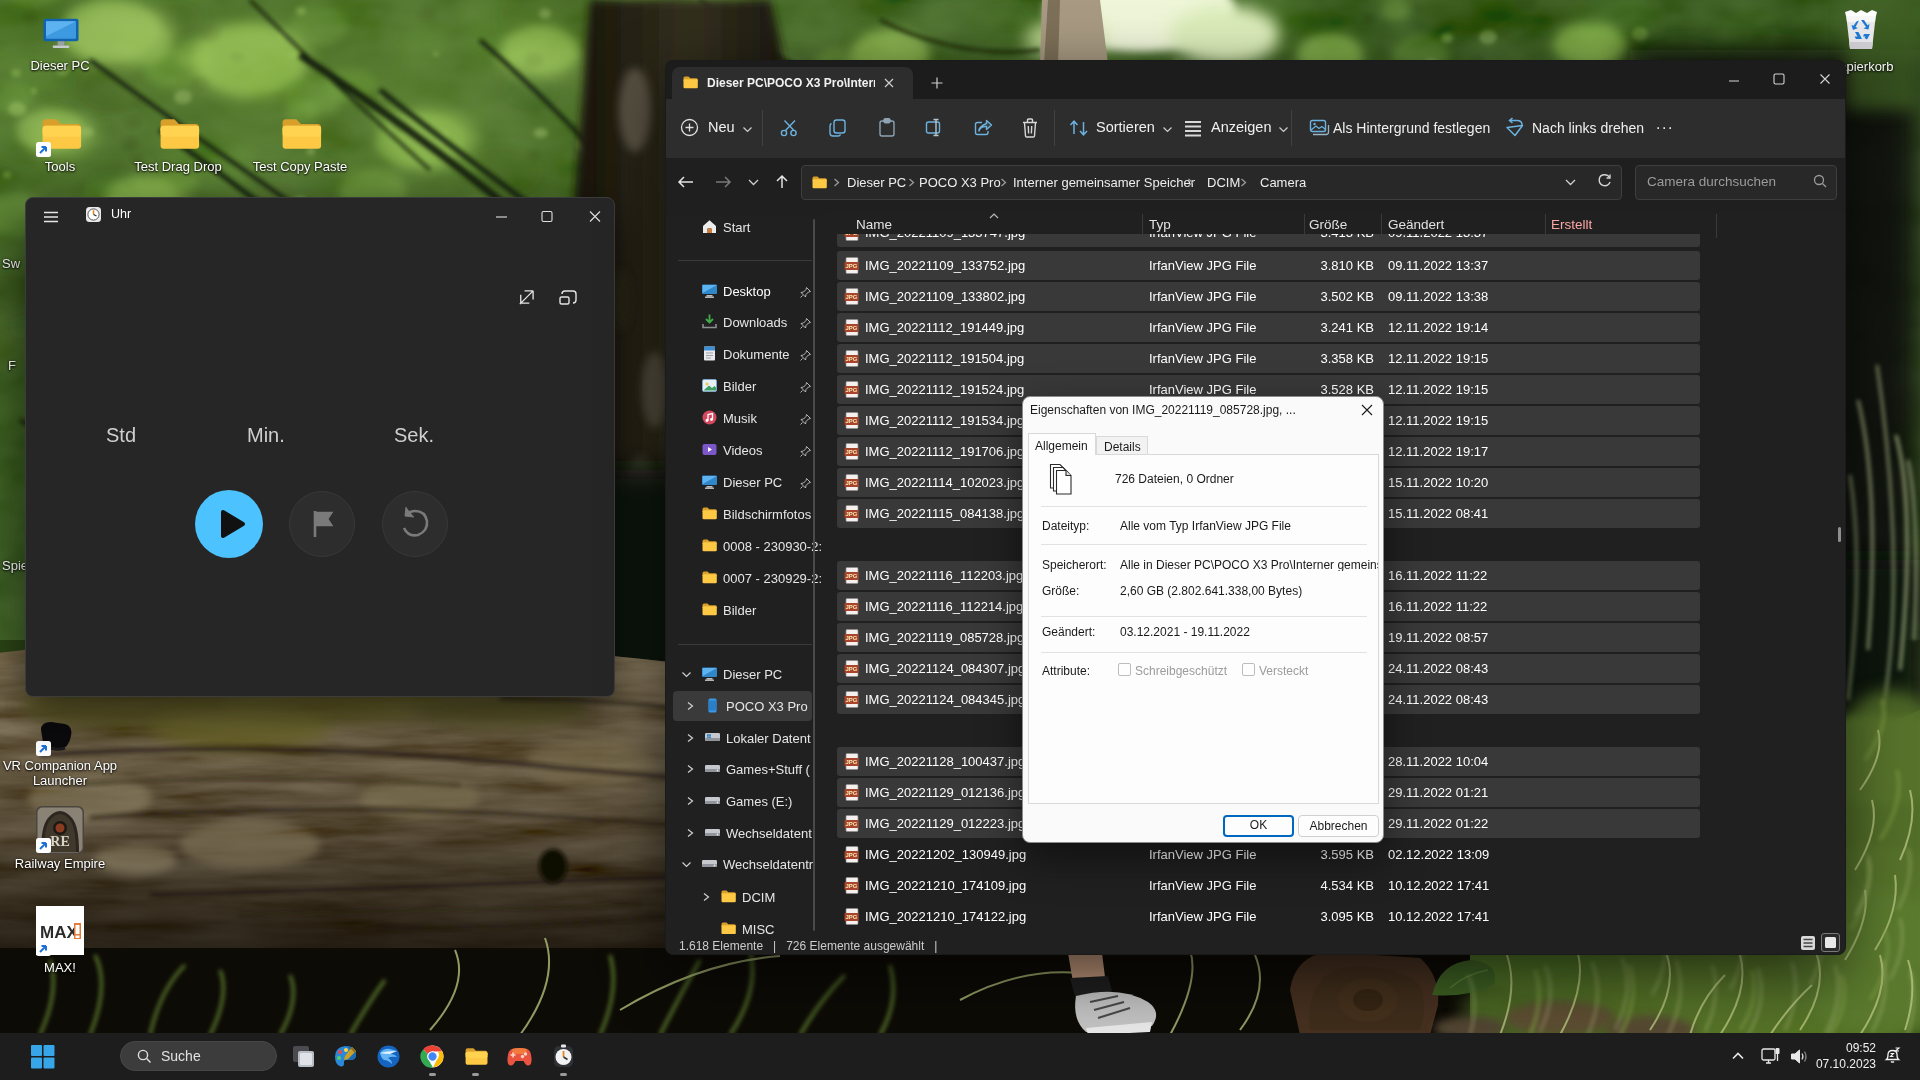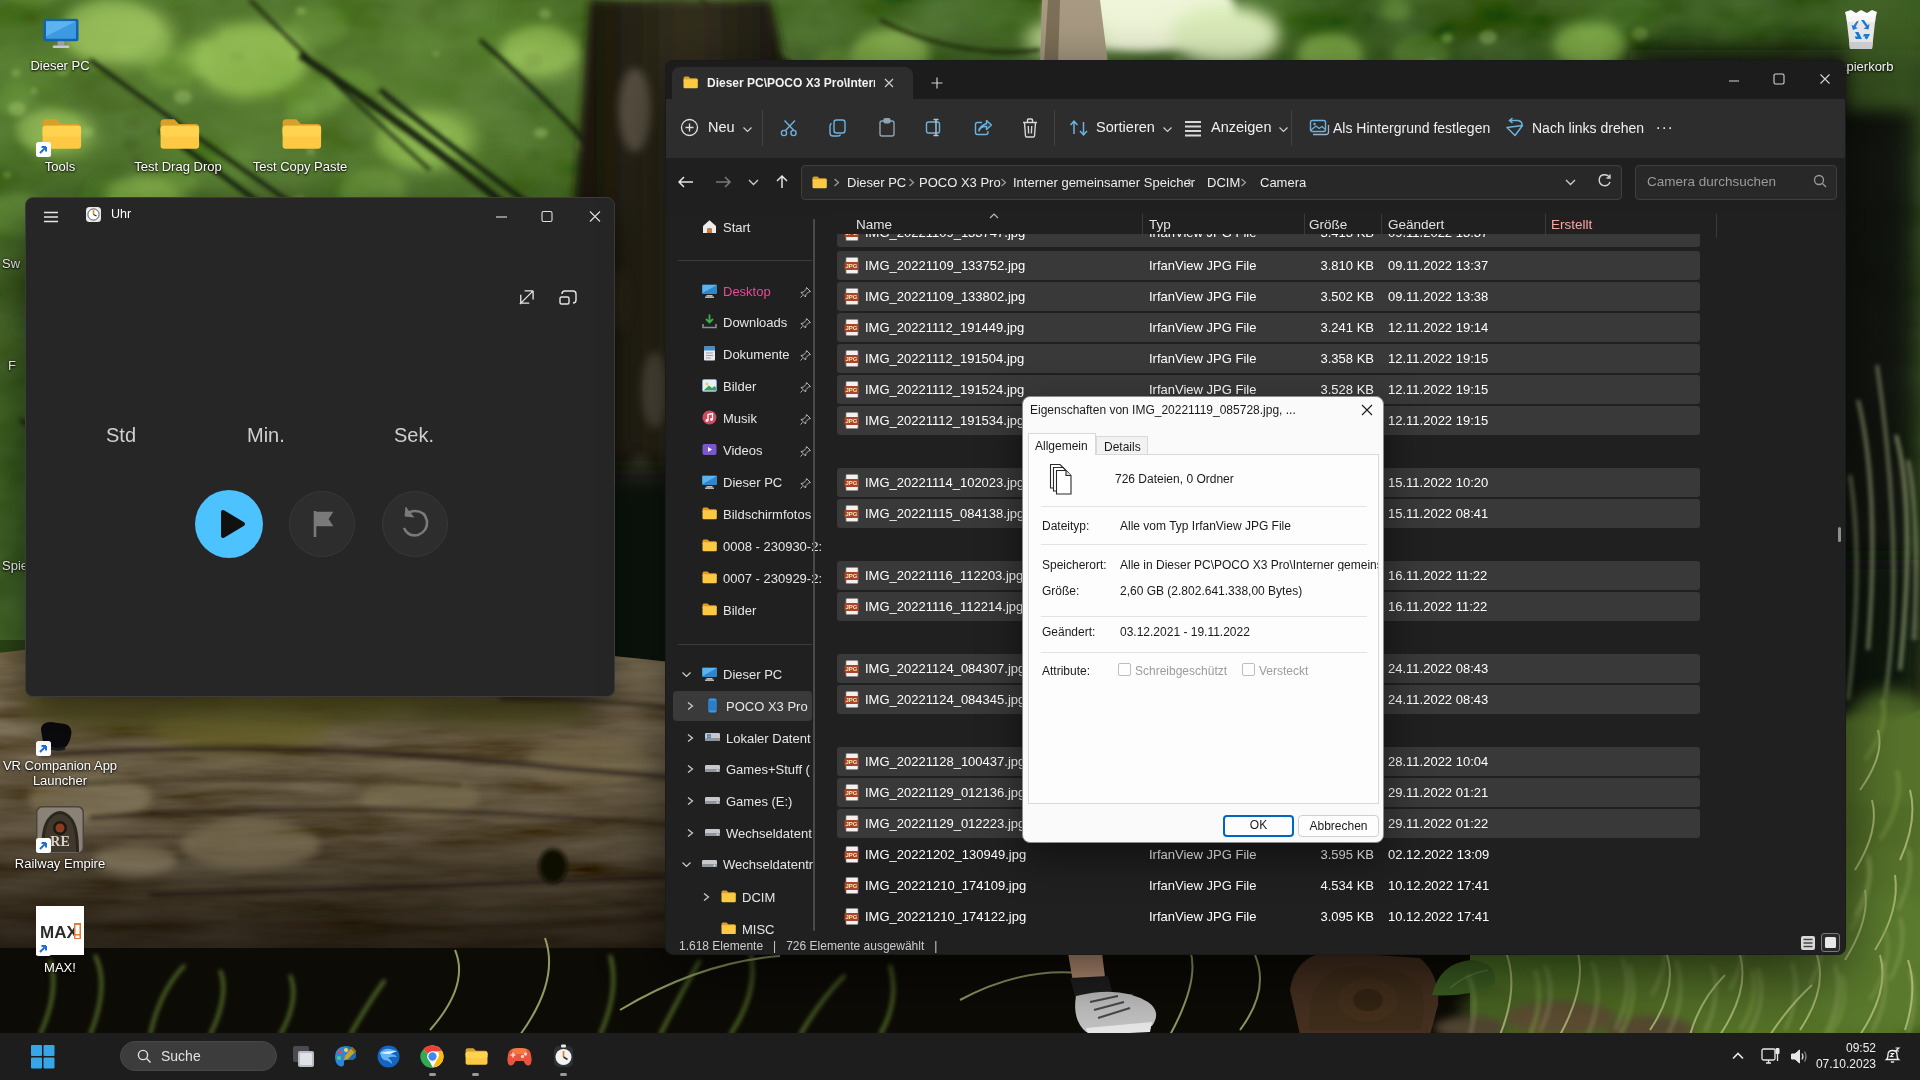--- a/index.html
+++ b/index.html
@@ -972,21 +972,21 @@
 <div class="tx" style="left:57px;top:9px;font-size:13px;color:#e6e6e6">Start</div>
 </div>
 <div style="position:absolute;left:12px;top:199px;width:134px;height:1px;background:#3a3a3a"></div>
 <div style="position:absolute;left:0;top:215px;width:160px;height:30px">
 <div style="position:absolute;left:35px;top:6px"><svg width="17" height="17" viewBox="0 0 17 17">
             <rect x="1" y="2.5" width="15" height="9.5" rx="1" fill="#2f86c9"></rect>
             <path d="M1.6 3 L16 3 L1.6 11 Z" fill="#5db3f0"></path>
             <rect x="5.5" y="13" width="6" height="1.6" fill="#b9bdc2"></rect>
             <rect x="4" y="14.6" width="9" height="1.2" fill="#d6d9dd"></rect>
           </svg></div>
-<div class="tx" style="left:57px;top:9px;font-size:13px;color:#ec4899">Desktop</div>
+<div class="tx" style="left:57px;top:9px;font-size:13px;color:#ffffff">Desktop</div>
 <div style="position:absolute;right:14px;top:8px;width:13px;height:13px">
           <svg width="13" height="13" viewBox="0 0 13 13" style="position:absolute;right:0;top:2px">
             <path d="M7.5 1.5 L11.5 5.5 L9.5 6 L7 8.5 L6.5 11 L2 6.5 L4.5 6 L7 3.5 Z M3.5 9.5 L1.5 11.5" stroke="#b8b8b8" stroke-width="1" fill="none"></path>
           </svg>
         </div>
       </div>
 <div style="position:absolute;left:0;top:246px;width:160px;height:30px">
 <div style="position:absolute;left:35px;top:6px"><svg width="17" height="17" viewBox="0 0 17 17">
             <path d="M8.5 1.5 L8.5 9 M5 6 L8.5 9.5 L12 6" stroke="#3fae49" stroke-width="1.8" fill="none"></path>
             <path d="M2 11 L2 14.5 L15 14.5 L15 11" stroke="#8a8f94" stroke-width="1.6" fill="none"></path>
@@ -1259,20 +1259,31 @@
       <svg style="position:absolute;left:7px;top:6px" width="16" height="17" viewBox="0 0 16 17">
 <rect x="2" y="0.5" width="12" height="16" rx="1" fill="#f5f0ee" stroke="#8a8a8a" stroke-width=".7"></rect>
 <rect x="0.5" y="5" width="14" height="8" rx="1" fill="#a8432c"></rect>
 <text x="7.5" y="11.3" font-size="6" font-weight="bold" fill="#f7e9b0" text-anchor="middle" font-family="Liberation Sans,sans-serif">JPG</text>
 </svg>
 <div class="tx" style="left:28px;top:8px;font-size:13px;color:#fff">IMG_20221112_191534.jpg</div>
 <div class="tx" style="left:312px;top:8px;font-size:13px;color:#fff">IrfanView JPG File</div>
 <div class="tx" style="left:455px;top:8px;width:82px;text-align:right;font-size:13px;color:#fff">3.414 KB</div>
 <div class="tx" style="left:551px;top:8px;font-size:13px;color:#fff">12.11.2022 19:15</div>
     </div>
+<div style="position:absolute;left:171px;top:376px;width:863px;height:29px;background:#393939;border-radius:3px;">
+      <svg style="position:absolute;left:7px;top:6px" width="16" height="17" viewBox="0 0 16 17">
+<rect x="2" y="0.5" width="12" height="16" rx="1" fill="#f5f0ee" stroke="#8a8a8a" stroke-width=".7"></rect>
+<rect x="0.5" y="5" width="14" height="8" rx="1" fill="#a8432c"></rect>
+<text x="7.5" y="11.3" font-size="6" font-weight="bold" fill="#f7e9b0" text-anchor="middle" font-family="Liberation Sans,sans-serif">JPG</text>
+</svg>
+<div class="tx" style="left:28px;top:8px;font-size:13px;color:#fff">IMG_20221112_191706.jpg</div>
+<div class="tx" style="left:312px;top:8px;font-size:13px;color:#fff">IrfanView JPG File</div>
+<div class="tx" style="left:455px;top:8px;width:82px;text-align:right;font-size:13px;color:#fff">3.602 KB</div>
+<div class="tx" style="left:551px;top:8px;font-size:13px;color:#fff">12.11.2022 19:17</div>
+    </div>
 <div style="position:absolute;left:171px;top:407px;width:863px;height:29px;background:#393939;border-radius:3px;">
       <svg style="position:absolute;left:7px;top:6px" width="16" height="17" viewBox="0 0 16 17">
 <rect x="2" y="0.5" width="12" height="16" rx="1" fill="#f5f0ee" stroke="#8a8a8a" stroke-width=".7"></rect>
 <rect x="0.5" y="5" width="14" height="8" rx="1" fill="#a8432c"></rect>
 <text x="7.5" y="11.3" font-size="6" font-weight="bold" fill="#f7e9b0" text-anchor="middle" font-family="Liberation Sans,sans-serif">JPG</text>
 </svg>
 <div class="tx" style="left:28px;top:8px;font-size:13px;color:#fff">IMG_20221114_102023.jpg</div>
 <div class="tx" style="left:312px;top:8px;font-size:13px;color:#fff">IrfanView JPG File</div>
 <div class="tx" style="left:455px;top:8px;width:82px;text-align:right;font-size:13px;color:#fff">3.118 KB</div>
 <div class="tx" style="left:551px;top:8px;font-size:13px;color:#fff">15.11.2022 10:20</div>
@@ -1302,20 +1313,31 @@
 <div style="position:absolute;left:171px;top:531px;width:863px;height:29px;background:#393939;border-radius:3px;">
       <svg style="position:absolute;left:7px;top:6px" width="16" height="17" viewBox="0 0 16 17">
 <rect x="2" y="0.5" width="12" height="16" rx="1" fill="#f5f0ee" stroke="#8a8a8a" stroke-width=".7"></rect>
 <rect x="0.5" y="5" width="14" height="8" rx="1" fill="#a8432c"></rect>
 <text x="7.5" y="11.3" font-size="6" font-weight="bold" fill="#f7e9b0" text-anchor="middle" font-family="Liberation Sans,sans-serif">JPG</text>
 </svg>
 <div class="tx" style="left:28px;top:8px;font-size:13px;color:#fff">IMG_20221116_112214.jpg</div>
 <div class="tx" style="left:312px;top:8px;font-size:13px;color:#fff">IrfanView JPG File</div>
 <div class="tx" style="left:455px;top:8px;width:82px;text-align:right;font-size:13px;color:#fff">3.266 KB</div>
 <div class="tx" style="left:551px;top:8px;font-size:13px;color:#fff">16.11.2022 11:22</div>
+    </div>
+<div style="position:absolute;left:171px;top:562px;width:863px;height:29px;background:#393939;border-radius:3px;">
+      <svg style="position:absolute;left:7px;top:6px" width="16" height="17" viewBox="0 0 16 17">
+<rect x="2" y="0.5" width="12" height="16" rx="1" fill="#f5f0ee" stroke="#8a8a8a" stroke-width=".7"></rect>
+<rect x="0.5" y="5" width="14" height="8" rx="1" fill="#a8432c"></rect>
+<text x="7.5" y="11.3" font-size="6" font-weight="bold" fill="#f7e9b0" text-anchor="middle" font-family="Liberation Sans,sans-serif">JPG</text>
+</svg>
+<div class="tx" style="left:28px;top:8px;font-size:13px;color:#fff">IMG_20221119_085728.jpg</div>
+<div class="tx" style="left:312px;top:8px;font-size:13px;color:#fff">IrfanView JPG File</div>
+<div class="tx" style="left:455px;top:8px;width:82px;text-align:right;font-size:13px;color:#fff">3.509 KB</div>
+<div class="tx" style="left:551px;top:8px;font-size:13px;color:#fff">19.11.2022 08:57</div>
     </div>
 <div style="position:absolute;left:171px;top:593px;width:863px;height:29px;background:#393939;border-radius:3px;">
       <svg style="position:absolute;left:7px;top:6px" width="16" height="17" viewBox="0 0 16 17">
 <rect x="2" y="0.5" width="12" height="16" rx="1" fill="#f5f0ee" stroke="#8a8a8a" stroke-width=".7"></rect>
 <rect x="0.5" y="5" width="14" height="8" rx="1" fill="#a8432c"></rect>
 <text x="7.5" y="11.3" font-size="6" font-weight="bold" fill="#f7e9b0" text-anchor="middle" font-family="Liberation Sans,sans-serif">JPG</text>
 </svg>
 <div class="tx" style="left:28px;top:8px;font-size:13px;color:#fff">IMG_20221124_084307.jpg</div>
 <div class="tx" style="left:312px;top:8px;font-size:13px;color:#fff">IrfanView JPG File</div>
 <div class="tx" style="left:455px;top:8px;width:82px;text-align:right;font-size:13px;color:#fff">3.441 KB</div>

